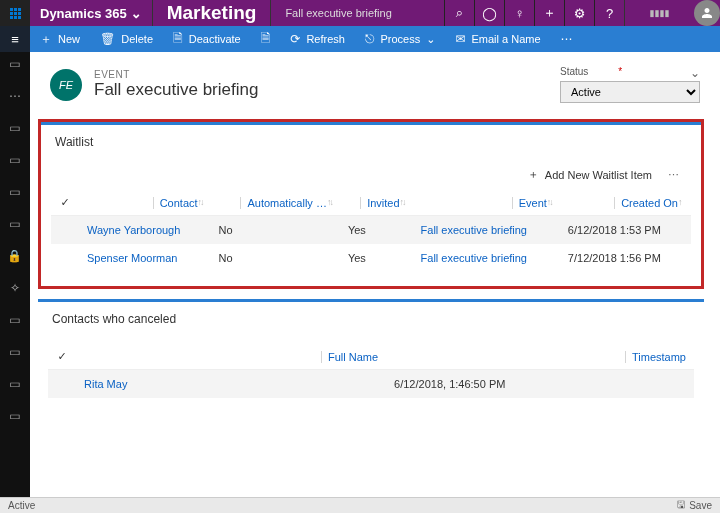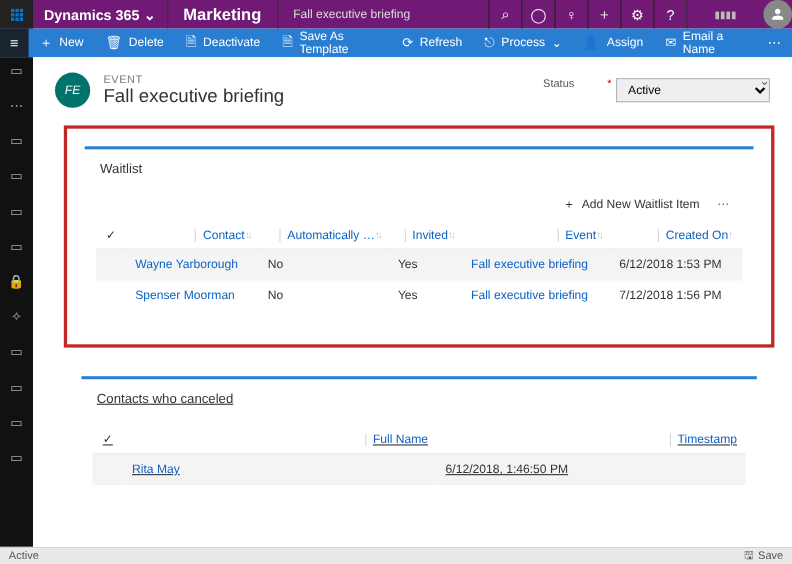--- a/index.html
+++ b/index.html
@@ -3,21 +3,21 @@
 <meta charset="utf-8">
 <style>
   * { box-sizing: border-box; margin: 0; padding: 0; }
   body { font-family: "Segoe UI", Arial, sans-serif; font-size: 12px; background: #fff; width: 720px; height: 513px; overflow: hidden; color: #333; }
   
   .topbar { display: flex; align-items: center; height: 26px; background: #701a75; color: #fff; }
   .waffle { width: 30px; height: 26px; display: flex; align-items: center; justify-content: center; background: #222; cursor: pointer; }
   .grid-icon { display: grid; grid-template-columns: repeat(3, 3px); grid-template-rows: repeat(3, 3px); gap: 1px; }
   .grid-icon span { background: #0078d4; }
   .brand { padding: 0 10px; font-weight: 600; font-size: 13px; display: flex; align-items: center; gap: 4px; }
-  .module { padding: 0 14px; border-left: 1px solid #333; border-right: 1px solid #333; height: 100%; display: flex; align-items: center; font-size: 15px; font-weight: 600; }
+  .module { padding: 0 14px; border-left: 1px solid #333; border-right: 1px solid #333; height: 100%; display: flex; align-items: center; font-size: 19px; font-weight: 600; }
   .crumb { padding: 0 14px; font-size: 11px; color: #ddd; }
   .top-spacer { flex: 1; }
   .top-icons { display: flex; align-items: center; height: 100%; }
   .top-icons .ti { width: 30px; height: 100%; display: flex; align-items: center; justify-content: center; cursor: pointer; border-left: 1px solid #222; font-size: 13px; }
   .user-block { width: 70px; height: 100%; display: flex; align-items: center; justify-content: center; font-size: 9px; color: #bbb; border-left: 1px solid #333; }
   .avatar { width: 26px; height: 26px; border-radius: 50%; background: #888; display: flex; align-items: center; justify-content: center; color: #fff; }
 
   .cmdbar { display: flex; align-items: center; height: 26px; background: #2a7ed2; color: #fff; }
   .hamb { width: 30px; height: 100%; display: flex; align-items: center; justify-content: center; background: #1a2330; cursor: pointer; font-size: 13px; }
   .cmd { display: flex; align-items: center; gap: 6px; padding: 0 10px; font-size: 11px; cursor: pointer; height: 100%; }
@@ -26,28 +26,28 @@
 
   .shell { display: flex; height: calc(513px - 52px - 16px); }
   .leftnav { width: 30px; background: #111; display: flex; flex-direction: column; align-items: center; padding-top: 4px; gap: 16px; }
   .leftnav .n { width: 16px; height: 16px; display: flex; align-items: center; justify-content: center; color: #aaa; font-size: 12px; cursor: pointer; }
 
   .main { flex:1; background: #fff; overflow: auto; }
   .rec-header { display: flex; align-items: center; padding: 14px 20px 10px 20px; gap: 12px; position: relative; }
   .rec-header .chip { width: 32px; height: 32px; border-radius: 50%; background: #00736a; color: #fff; display: flex; align-items: center; justify-content: center; font-size: 11px; font-style: italic; }
   .rec-header .etype { font-size: 10px; color: #777; letter-spacing: .5px; }
   .rec-header .etitle { font-size: 17px; color: #333; }
-  .status-block { margin-left: auto; display: flex; flex-direction: row; gap: 4px; }
+  .status-block { margin-left: auto; display: flex; flex-direction: column; gap: 4px; }
   .status-block label { font-size: 10px; color: #555; }
   .status-block label span.req { color: #c00; margin-left: 30px; }
   .status-select { width: 140px; padding: 3px 6px; border: 1px solid #b5b5b5; font-size: 11px; }
   .chev { position: absolute; right: 20px; top: 14px; color: #666; font-size: 12px; cursor: pointer; }
 
-  .panel-wrap { margin: 6px 16px 10px 28px; border: 3px solid #c22727; padding: 16px; }
-  .panel-wrap.c2 { border: none; text-decoration: underline; }
+  .panel-wrap { margin: 6px 16px 10px 8px; border: 3px solid #c22727; padding: 0; }
+  .panel-wrap.c2 { border: none; }
   .panel-top { height: 3px; background: #2a7ed2; }
   .panel { background: #fff; padding: 10px 10px 14px 10px; }
   .ptitle { font-size: 12px; color: #333; margin-bottom: 18px; padding-left: 4px; }
   .prow { display: flex; justify-content: flex-end; align-items: center; gap: 10px; color: #555; padding: 0 6px 8px 6px; font-size: 11px; }
   .prow .add { cursor: pointer; display: flex; align-items: center; gap: 6px; color: #333; }
   .prow .more { cursor: pointer; color: #666; padding: 0 6px; }
 
   table.grid { width: 100%; border-collapse: collapse; font-size: 11px; }
   table.grid th { text-align: right; color: #0b62c4; font-weight: 400; padding: 6px 8px; border-bottom: 1px solid #eee; position: relative; white-space: nowrap; }
   table.grid th.sel, table.grid td.sel { width: 28px; text-align: center; color: #333; }
@@ -115,34 +115,29 @@
   <div class="cmd">
       <span class="cicon">🗑</span>
       <span>Delete</span>
     </div>
   <div class="cmd">
       <span class="cicon">🗎</span>
       <span>Deactivate</span>
     </div>
   <div class="cmd">
       <span class="cicon">🗎</span>
-      <span>Save As Template</span>
     </div>
   <div class="cmd">
       <span class="cicon">⟳</span>
       <span>Refresh</span>
     </div>
   <div class="cmd">
       <span class="cicon">⎋</span>
       <span>Process</span>
       <span>⌄</span>
-    </div>
-  <div class="cmd">
-      <span class="cicon">👤</span>
-      <span>Assign</span>
     </div>
   <div class="cmd">
       <span class="cicon">✉</span>
       <span>Email a Name</span>
     </div>
   <div class="overflow">⋯</div>
 </div>
 
 <div class="shell">
   <div class="leftnav">

